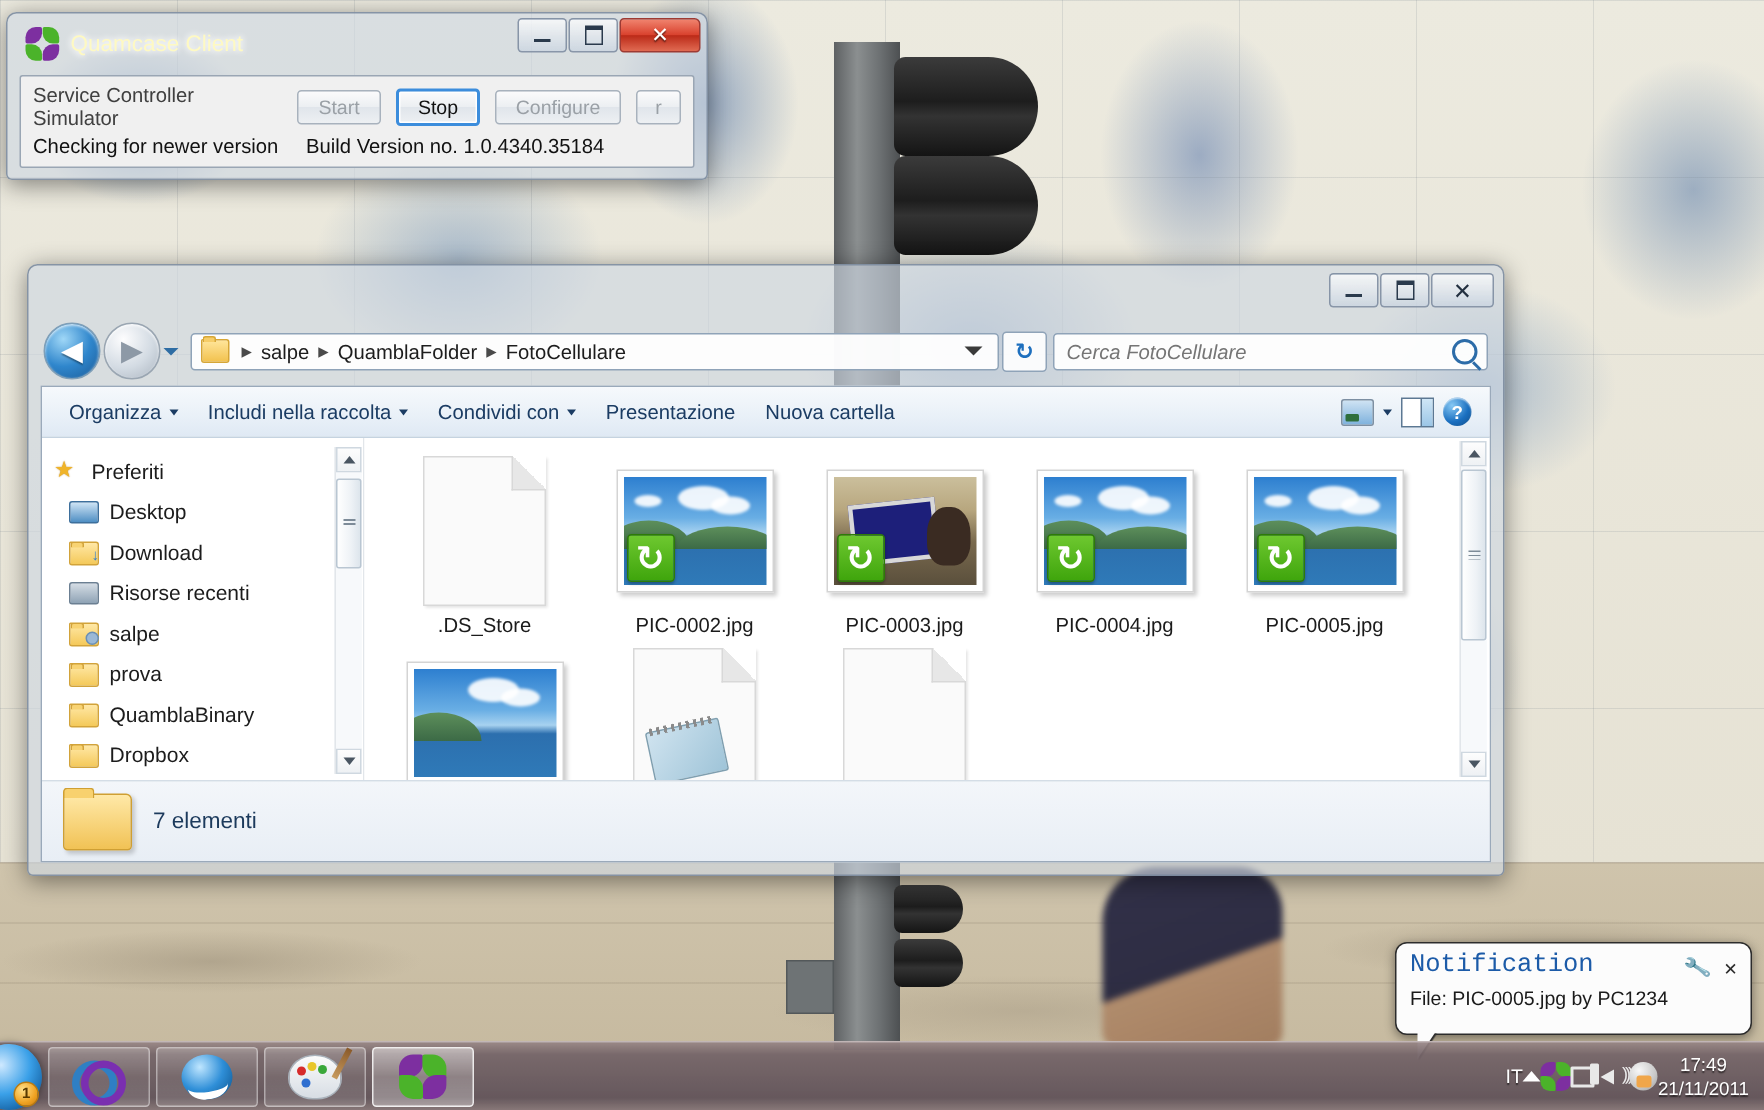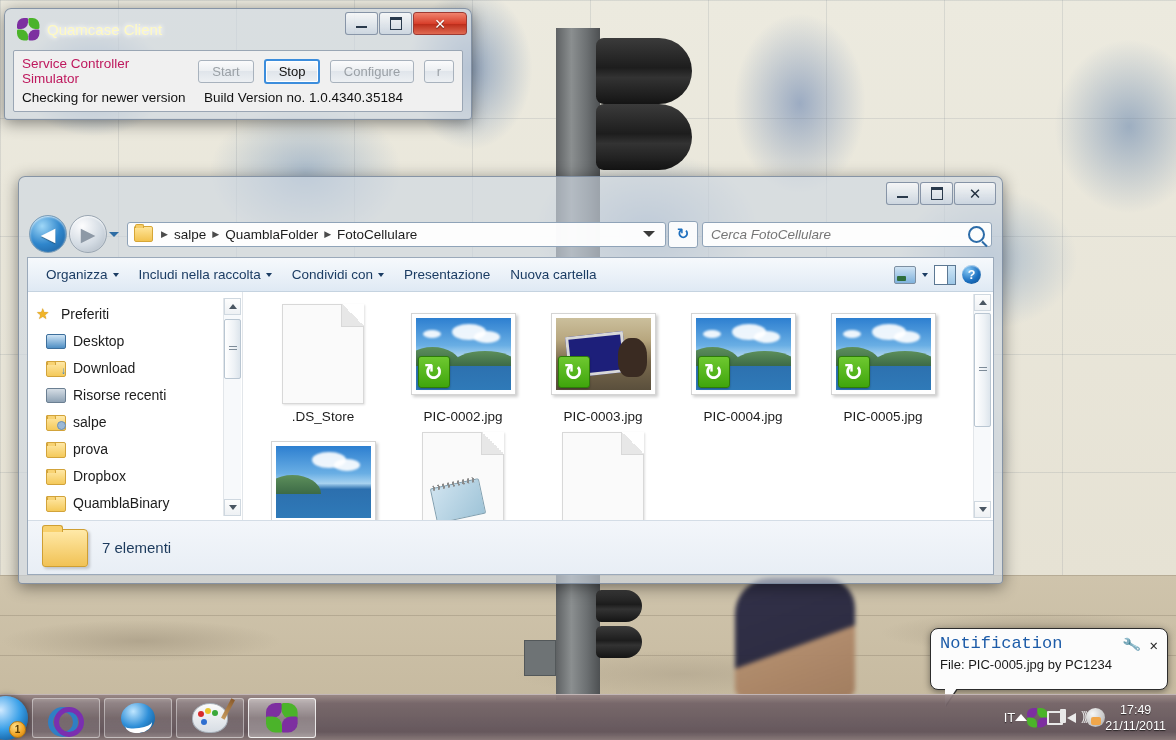--- a/index.html
+++ b/index.html
@@ -101,21 +101,21 @@
     border-radius:3px 4px 3px 3px;
   }
   .tbtn .bar{width:11px;height:2px;background:#2a3a4c;margin-top:7px;}
   .tbtn .sq{width:10px;height:9px;border:1px solid #2a3a4c;border-top-width:3px;background:transparent;}
   #qc-body{
     position:absolute;left:8px;right:8px;top:41px;bottom:7px;
     background:#f0f0f0;border:1px solid #9aa6b4;border-radius:2px;
     padding:5px 8px;box-sizing:border-box;
   }
   #qc-row1{display:flex;align-items:center;gap:10px;}
-  #qc-label1{font-size:13.5px;color:#be185d;width:172px;}
+  #qc-label1{font-size:13.5px;color:#404040;width:172px;}
   .wbtn{
     font-family:inherit;font-size:13px;padding:3px 0;min-width:56px;text-align:center;
     border:1px solid #a8b2bd;border-radius:3px;
     background:linear-gradient(to bottom,#fbfbfc,#eceff2 48%,#e0e5eb 50%,#edf0f3);
     color:#111;cursor:pointer;box-sizing:border-box;
   }
   .wbtn.disabled{color:#9aa0a6;cursor:default;}
   .wbtn.focused{border:2px solid #3c8ddc;box-shadow:inset 0 0 0 1px #fff;font-weight:normal;}
   #qc-row2{display:flex;align-items:baseline;gap:10px;margin-top:4px;}
   #qc-label2{font-size:13.5px;color:#111;width:172px;}
@@ -516,25 +516,25 @@
               <i class="badge-usr"></i>
             </span>
           <span>salpe</span>
         </div>
         <div class="nav-item">
           <span class="nav-ico ic-folder"></span>
           <span>prova</span>
         </div>
         <div class="nav-item">
           <span class="nav-ico ic-folder"></span>
-          <span>Dropbox</span>
+          <span>QuamblaBinary</span>
         </div>
         <div class="nav-item">
           <span class="nav-ico ic-folder"></span>
-          <span>QuamblaBinary</span>
+          <span>Dropbox</span>
         </div>
 
         <div id="nav-scroll" class="sbar">
           <div class="sb-arrow up">
               <span></span>
             </div>
           <div class="sb-track">
             <div class="sb-thumb" style="top:4px;height:58px;">
                 <i class="sb-grip"></i>
               </div>

